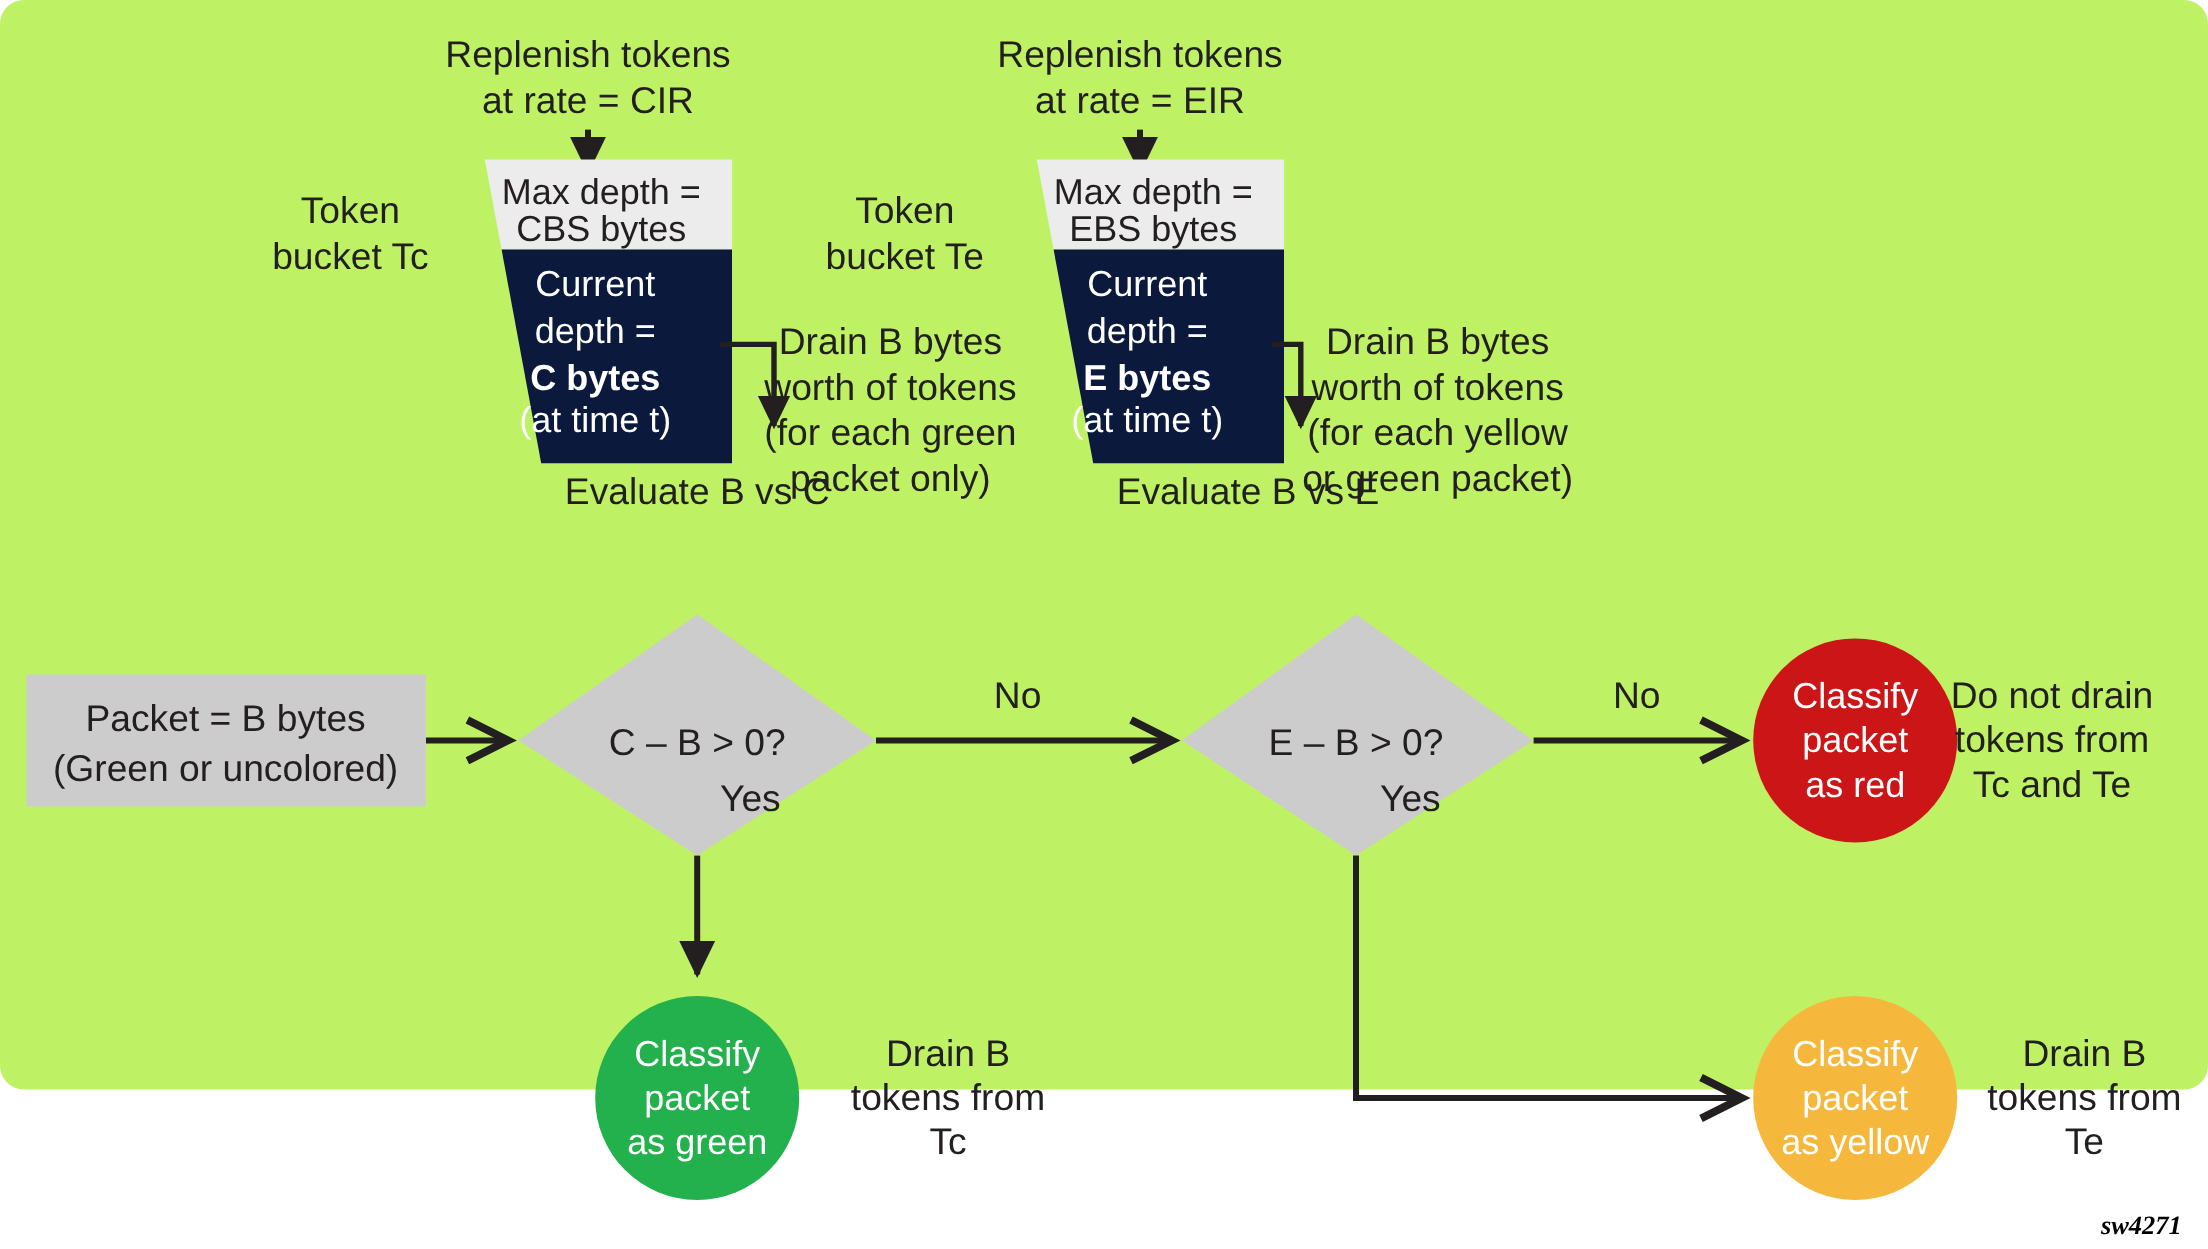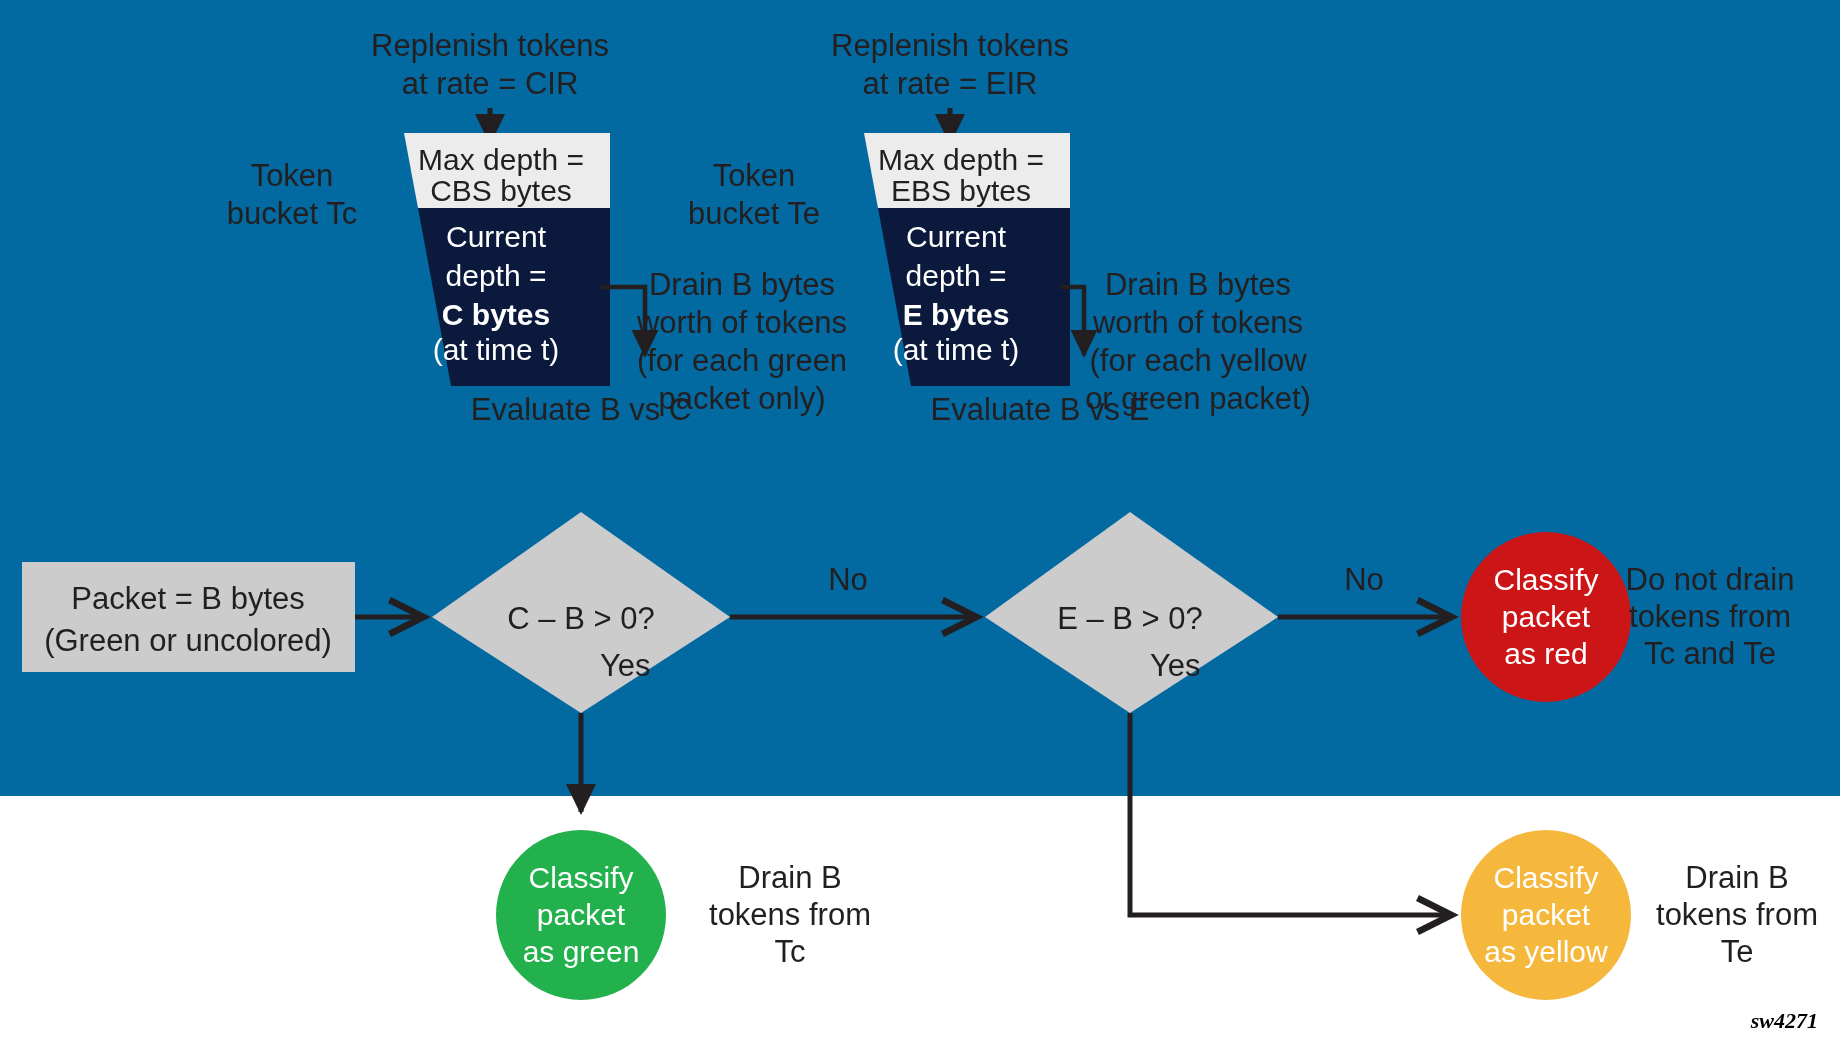--- a/index.html
+++ b/index.html
@@ -9,22 +9,23 @@
   }
   body {
     width: 1840px;
     height: 1041px;
     overflow: hidden;
     font-family: "Liberation Sans", sans-serif;
   }
   #diagram-root {
     position: relative;
     width: 1840px;
-    height: 796px;
-    background: #0369a1;
+    height: 908px;
+    background: #bef264;
+    border-radius: 20px;
   }
   svg#flow {
     display: block;
     width: 1840px;
     height: 1041px;
   }
   text {
     font-family: "Liberation Sans", sans-serif;
     fill: #231f20;
   }

